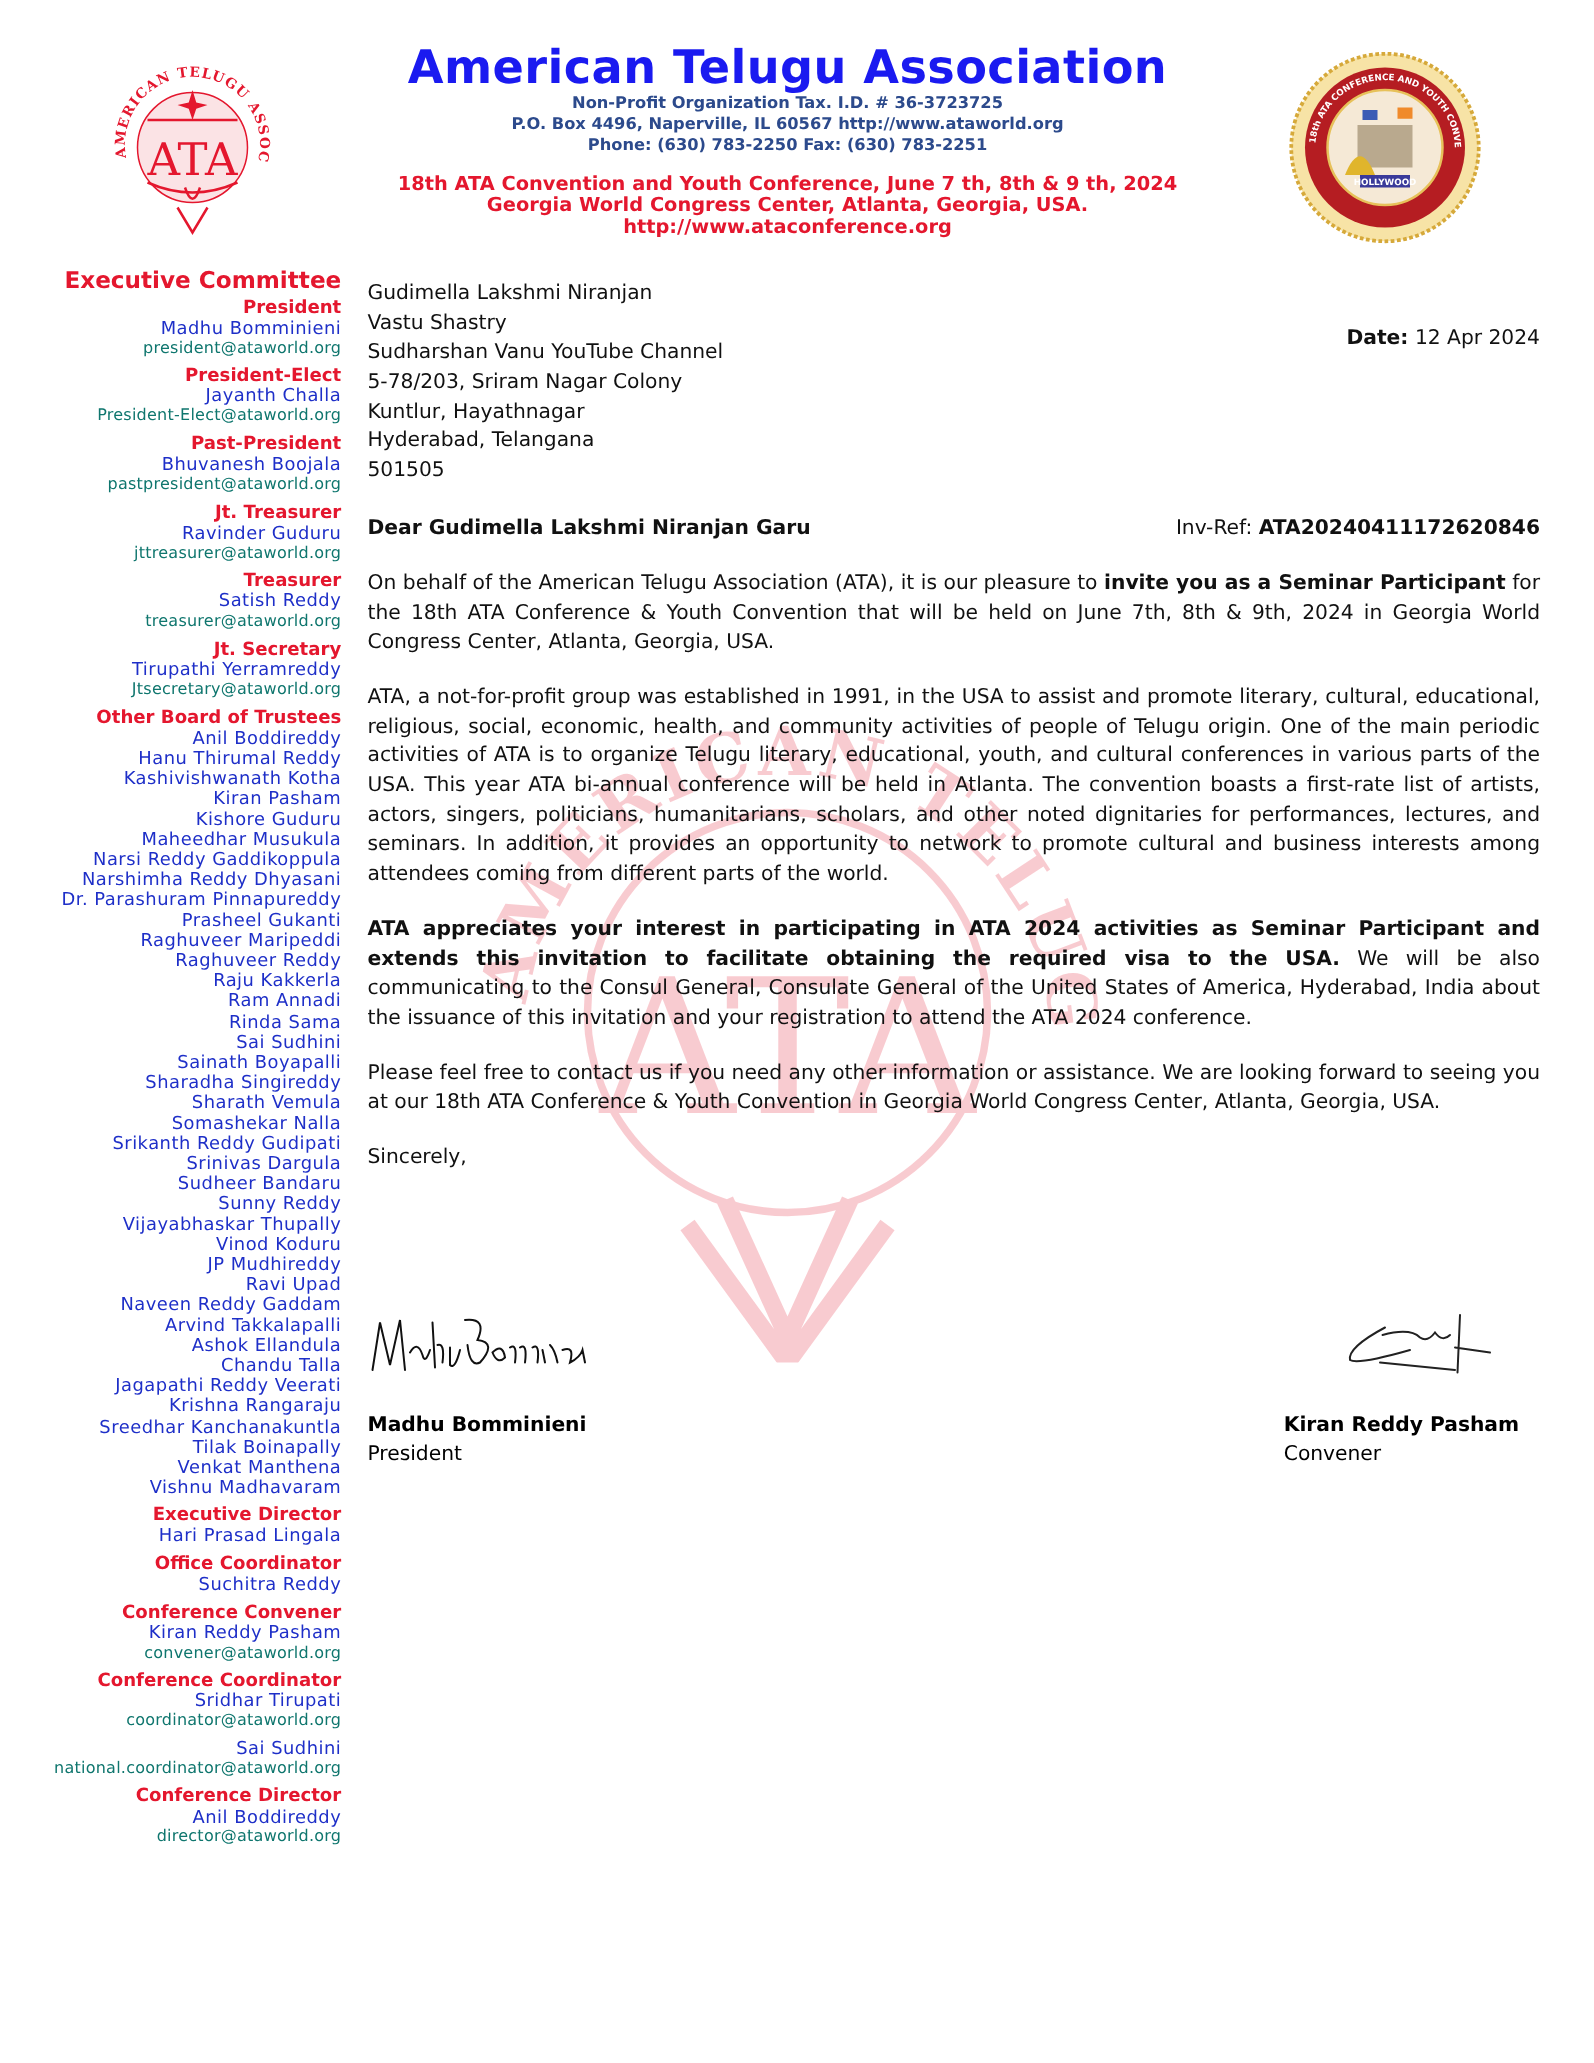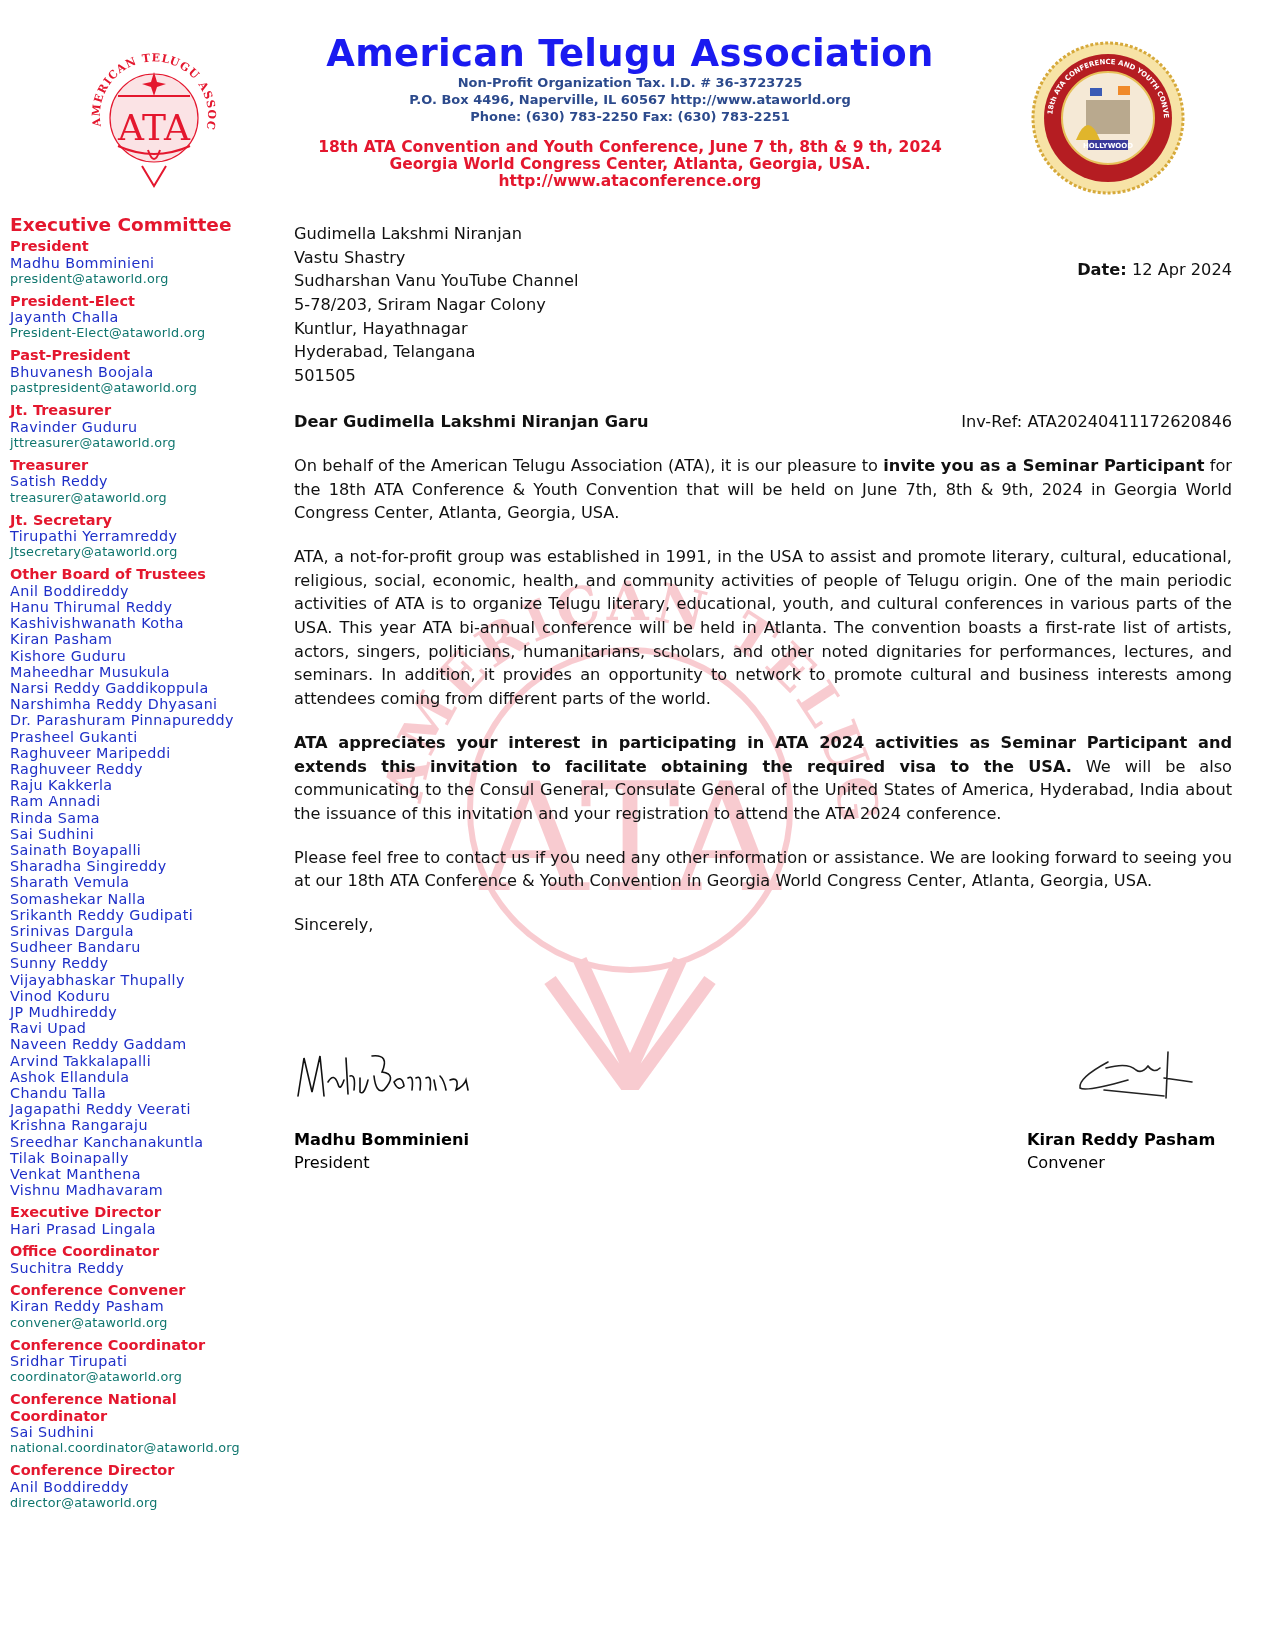--- a/index.html
+++ b/index.html
@@ -8,38 +8,38 @@
   
   .logo-left { position:absolute; left:88px; top:38px; width:132px; height:152px; }
   .logo-right { position:absolute; left:1030px; top:40px; width:156px; height:156px; }
   .hdr { position:absolute; left:290px; top:34px; width:680px; text-align:center; }
   .hdr-title { color:#1a1af0; font-weight:bold; font-size:37px; line-height:40px; letter-spacing:0.3px; }
   .hdr-line { color:#2c4a8c; font-weight:bold; font-size:13px; line-height:17px; }
   .hdr-red { color:#e4172e; font-weight:bold; font-size:15.5px; line-height:17px; }
   .hdr-gap { height:14px; }
 
   
-  .sidebar { position:absolute; left:10px; top:214px; width:263px; }
+  .sidebar { position:absolute; left:10px; top:214px; width:263px; text-align:right; }
   .sb-heading { color:#e4172e; font-weight:bold; font-size:18.5px; line-height:22px; margin-bottom:2px; }
   .sb-group { margin-bottom:6px; }
   .sb-role { color:#e4172e; font-weight:bold; font-size:14.5px; line-height:16.5px; }
   .sb-name { color:#1e2fc8; font-size:14.3px; line-height:16.2px; letter-spacing:0.4px; }
   .sb-email { color:#0f766e; font-size:12.8px; line-height:16px; letter-spacing:0.2px; }
 
   
   .watermark { position:absolute; left:380px; top:530px; width:500px; height:560px; opacity:0.22; }
 
   
   .letter { position:absolute; left:294px; top:222px; width:938px; font-size:16.2px; line-height:23.7px; color:#111; }
   .date { position:absolute; right:0; top:0;margin-top:36px; }
   .date b { font-weight:bold; }
   .addr div { height:23.7px; }
   .greet-row { position:relative; margin-top:22px; height:24px; font-weight:bold; }
   .invref { position:absolute; right:0; top:0; font-weight:normal; }
-  .invref b { font-weight:normal; }
+  .invref b { font-weight:bold; }
   .para { text-align:justify; margin-top:20px; }
   .para b { font-weight:bold; }
   .sincerely { margin-top:20px; }
 
   .sig-left { position:absolute; left:294px; top:1046px; width:190px; height:60px; }
   .sig-right { position:absolute; left:1068px; top:1048px; width:134px; height:54px; }
   .signer-left { position:absolute; left:294px; top:1128px; font-size:16.2px; line-height:23px; }
   .signer-right { position:absolute; left:1027px; top:1128px; font-size:16.2px; line-height:23px; }
   .signer-name { font-weight:bold; }
 </style>
@@ -181,21 +181,20 @@
         <div class="sb-role">Conference Convener</div>
         <div class="sb-name">Kiran Reddy Pasham</div>
         <div class="sb-email">convener@ataworld.org</div>
       </div>
       <div class="sb-group">
         <div class="sb-role">Conference Coordinator</div>
         <div class="sb-name">Sridhar Tirupati</div>
         <div class="sb-email">coordinator@ataworld.org</div>
       </div>
       <div class="sb-group">
-        <div class="sb-role">Conference National Coordinator</div>
         <div class="sb-name">Sai Sudhini</div>
         <div class="sb-email">national.coordinator@ataworld.org</div>
       </div>
       <div class="sb-group">
         <div class="sb-role">Conference Director</div>
         <div class="sb-name">Anil Boddireddy</div>
         <div class="sb-email">director@ataworld.org</div>
       </div>
     </div>
 </div>

